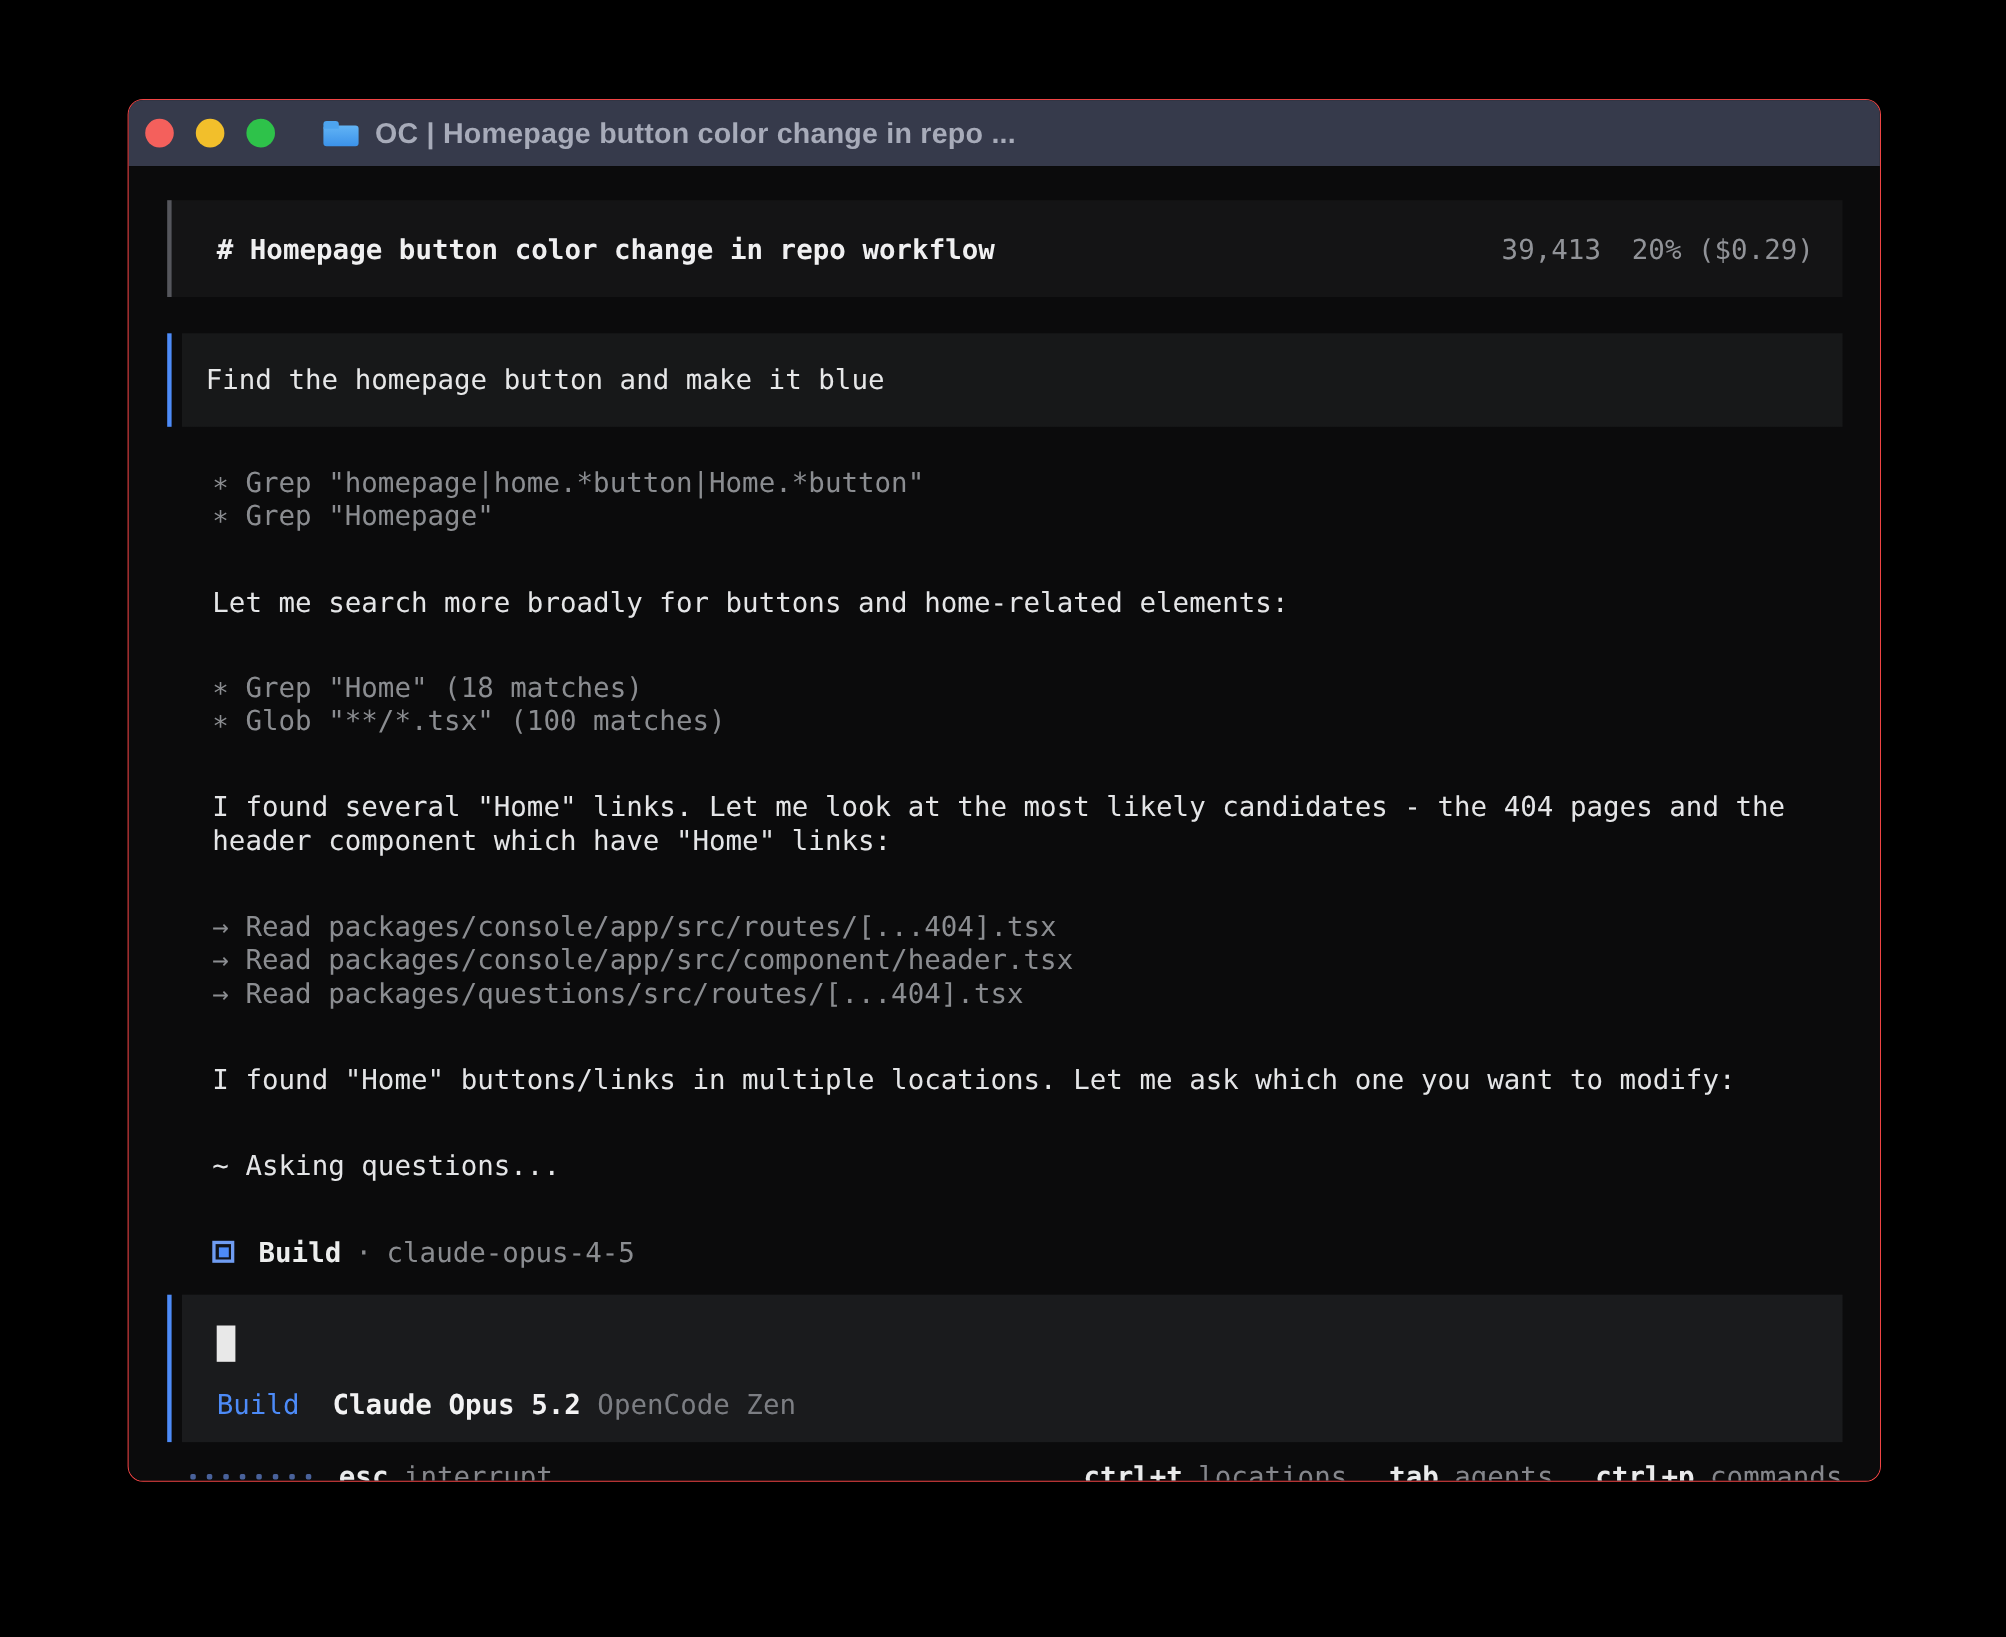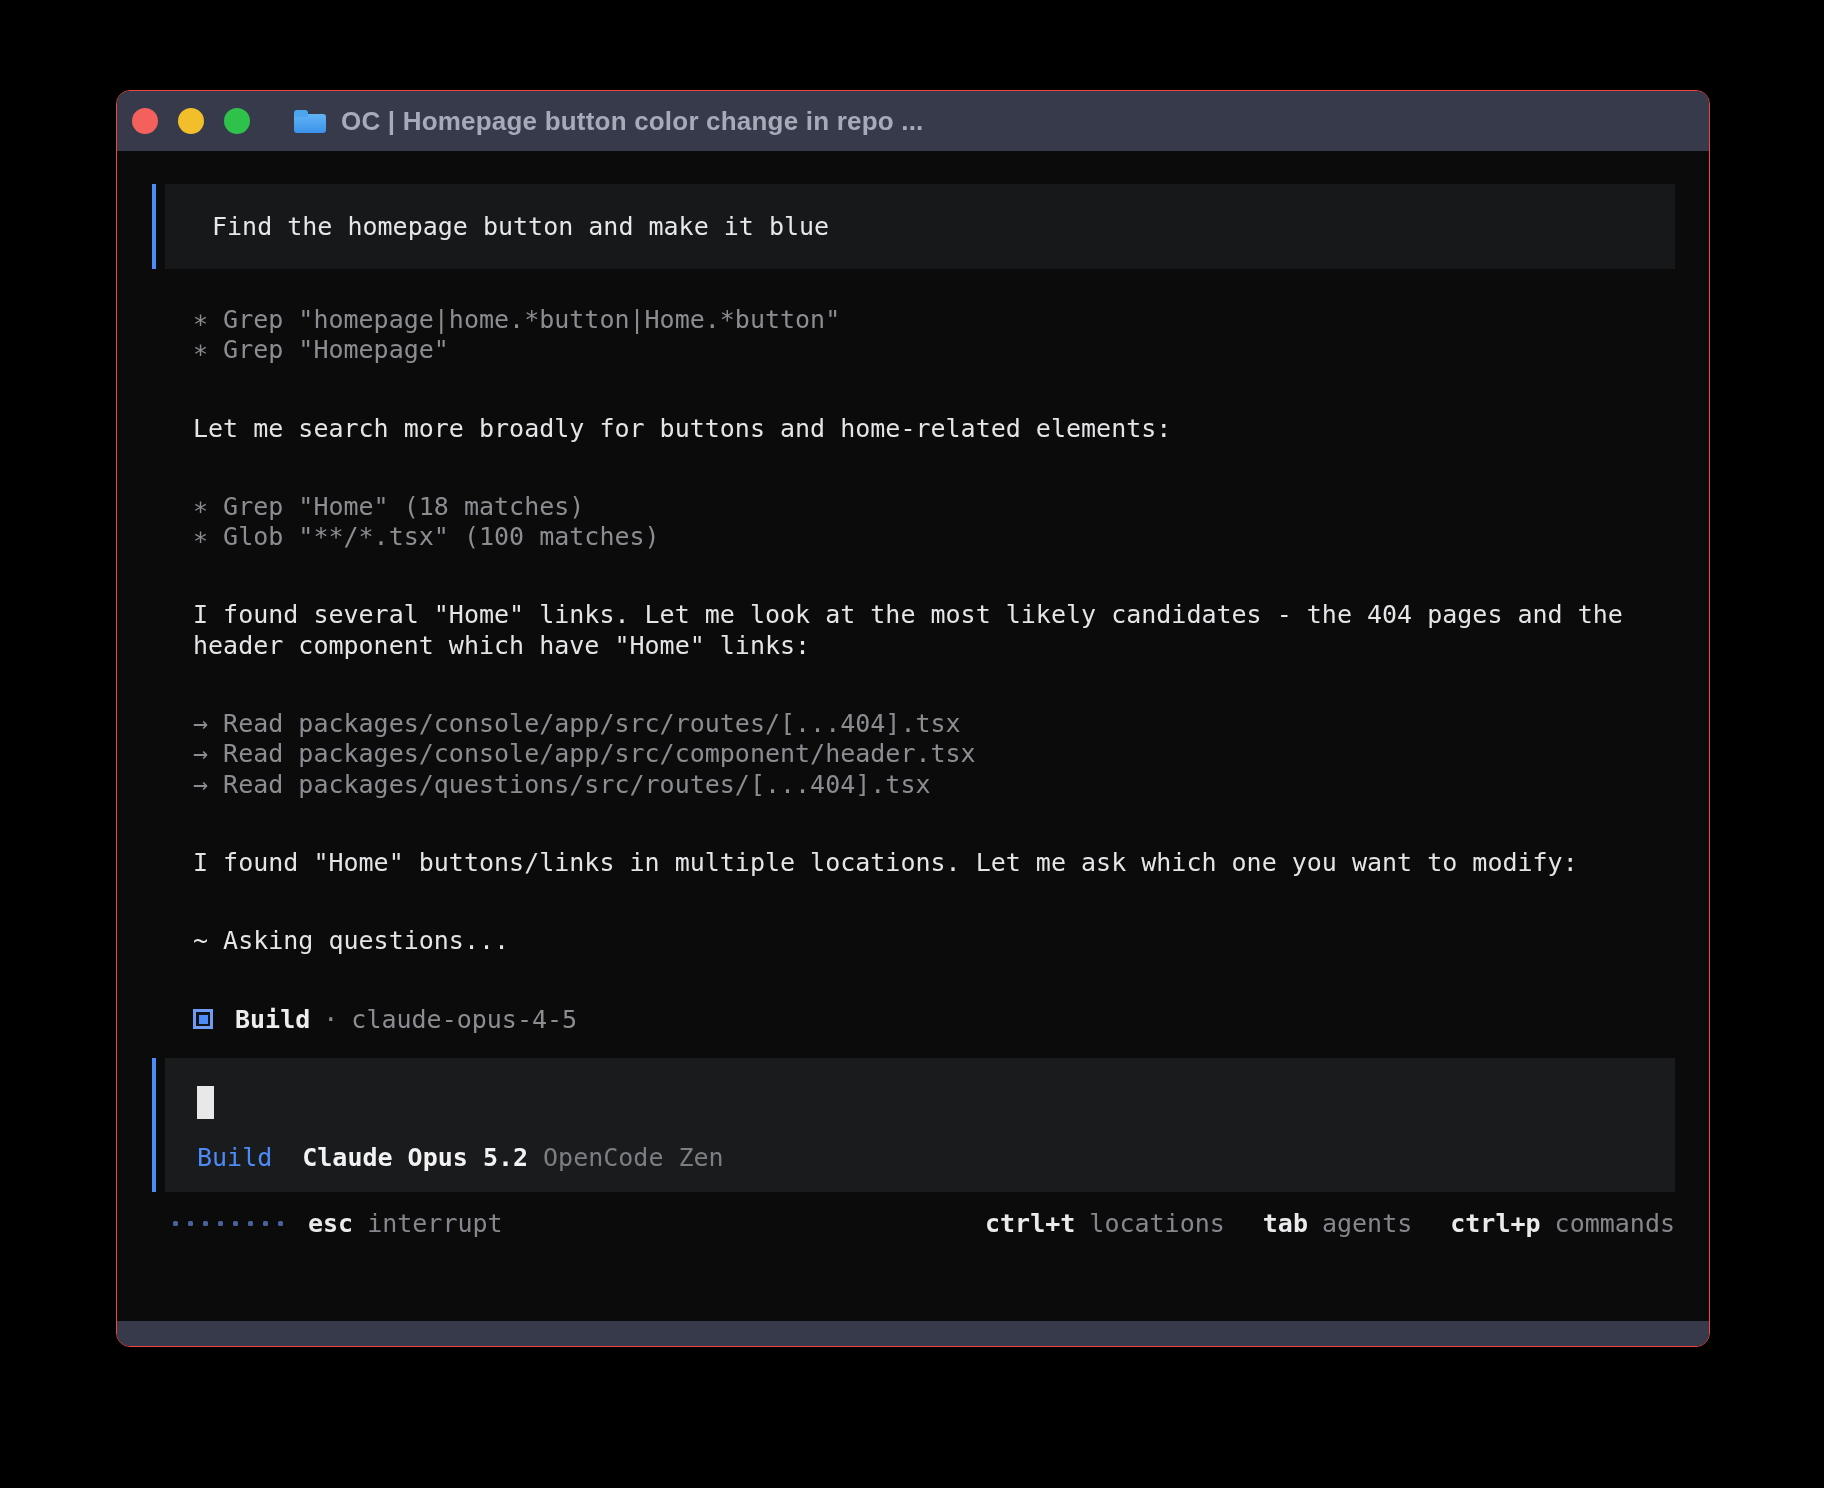--- a/index.html
+++ b/index.html
@@ -43,21 +43,21 @@
     display:flex; align-items:center; justify-content:space-between;
     padding:0 26px 0 41px;
   }
   .block-header .sess-title { color:#f0f0f1; font-weight:bold; font-size:25px; white-space:pre; }
   .block-header .sess-stats { color:#919398; font-size:25px; white-space:pre; display:flex; gap:28px; }
 
   .block-user {
     margin-top:33px; height:85px;
     border-left:4px solid #4d8bf8;
     background:linear-gradient(to right, #0b0b0c 0 9px, #171819 9px);
-    display:flex; align-items:center; padding-left:56px;
+    display:flex; align-items:center; padding-left:31px;
   }
   .block-user .msg { color:#e6e7e8; font-size:25px; white-space:pre; }
 
   .conv { margin-top:36px; padding-left:41px; font-size:25px; }
   .conv .line { line-height:30.3px; white-space:pre; }
   .conv-block + .conv-block { margin-top:48px; }
   .t-white { color:#e4e5e7; }
   .t-gray { color:#8b8d91; }
 
   .agent-row { display:flex; align-items:center; }
@@ -108,20 +108,27 @@
     <button class="traffic tl-green"></button>
     <span class="folder">
       <span class="body"></span>
         <span class="tab"></span>
     </span>
     <span class="win-title">OC | Homepage button color change in repo ...</span>
   </div>
 
   <div class="content">
 
+    <div class="block-header">
+      <span class="sess-title"># Homepage button color change in repo workflow</span>
+      <span class="sess-stats">
+        <span>39,413</span>
+        <span>20% ($0.29)</span>
+      </span>
+    </div>
 
     <div class="block-user">
       <span class="msg">Find the homepage button and make it blue</span>
     </div>
 
     <div class="conv">
 
 
       <div class="conv-block">
         <div class="line t-gray">∗ Grep "homepage|home.*button|Home.*button"</div>

